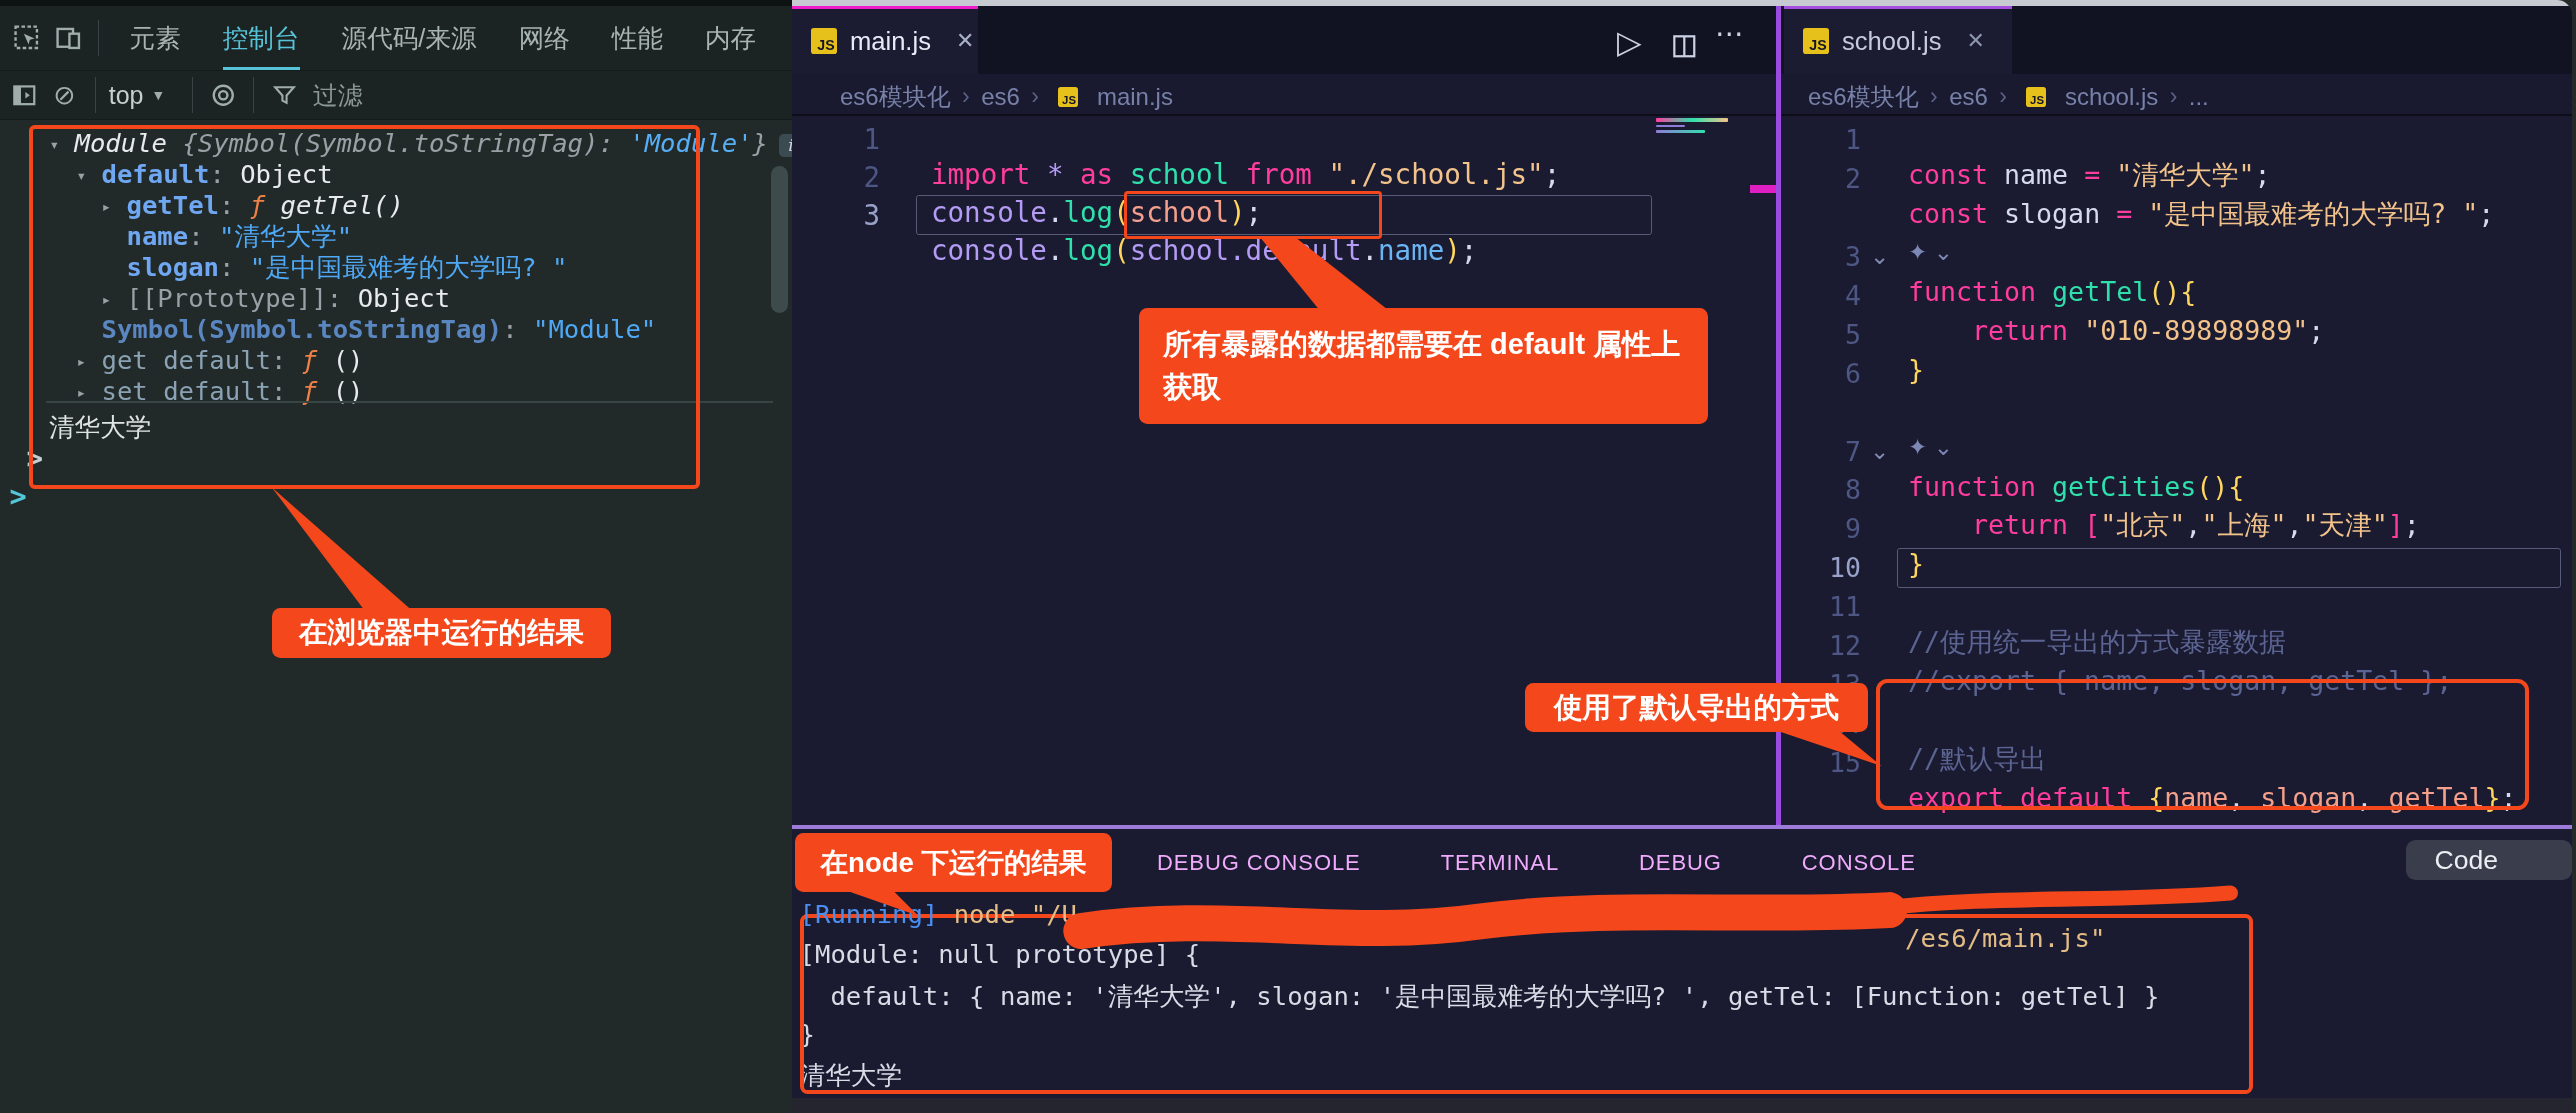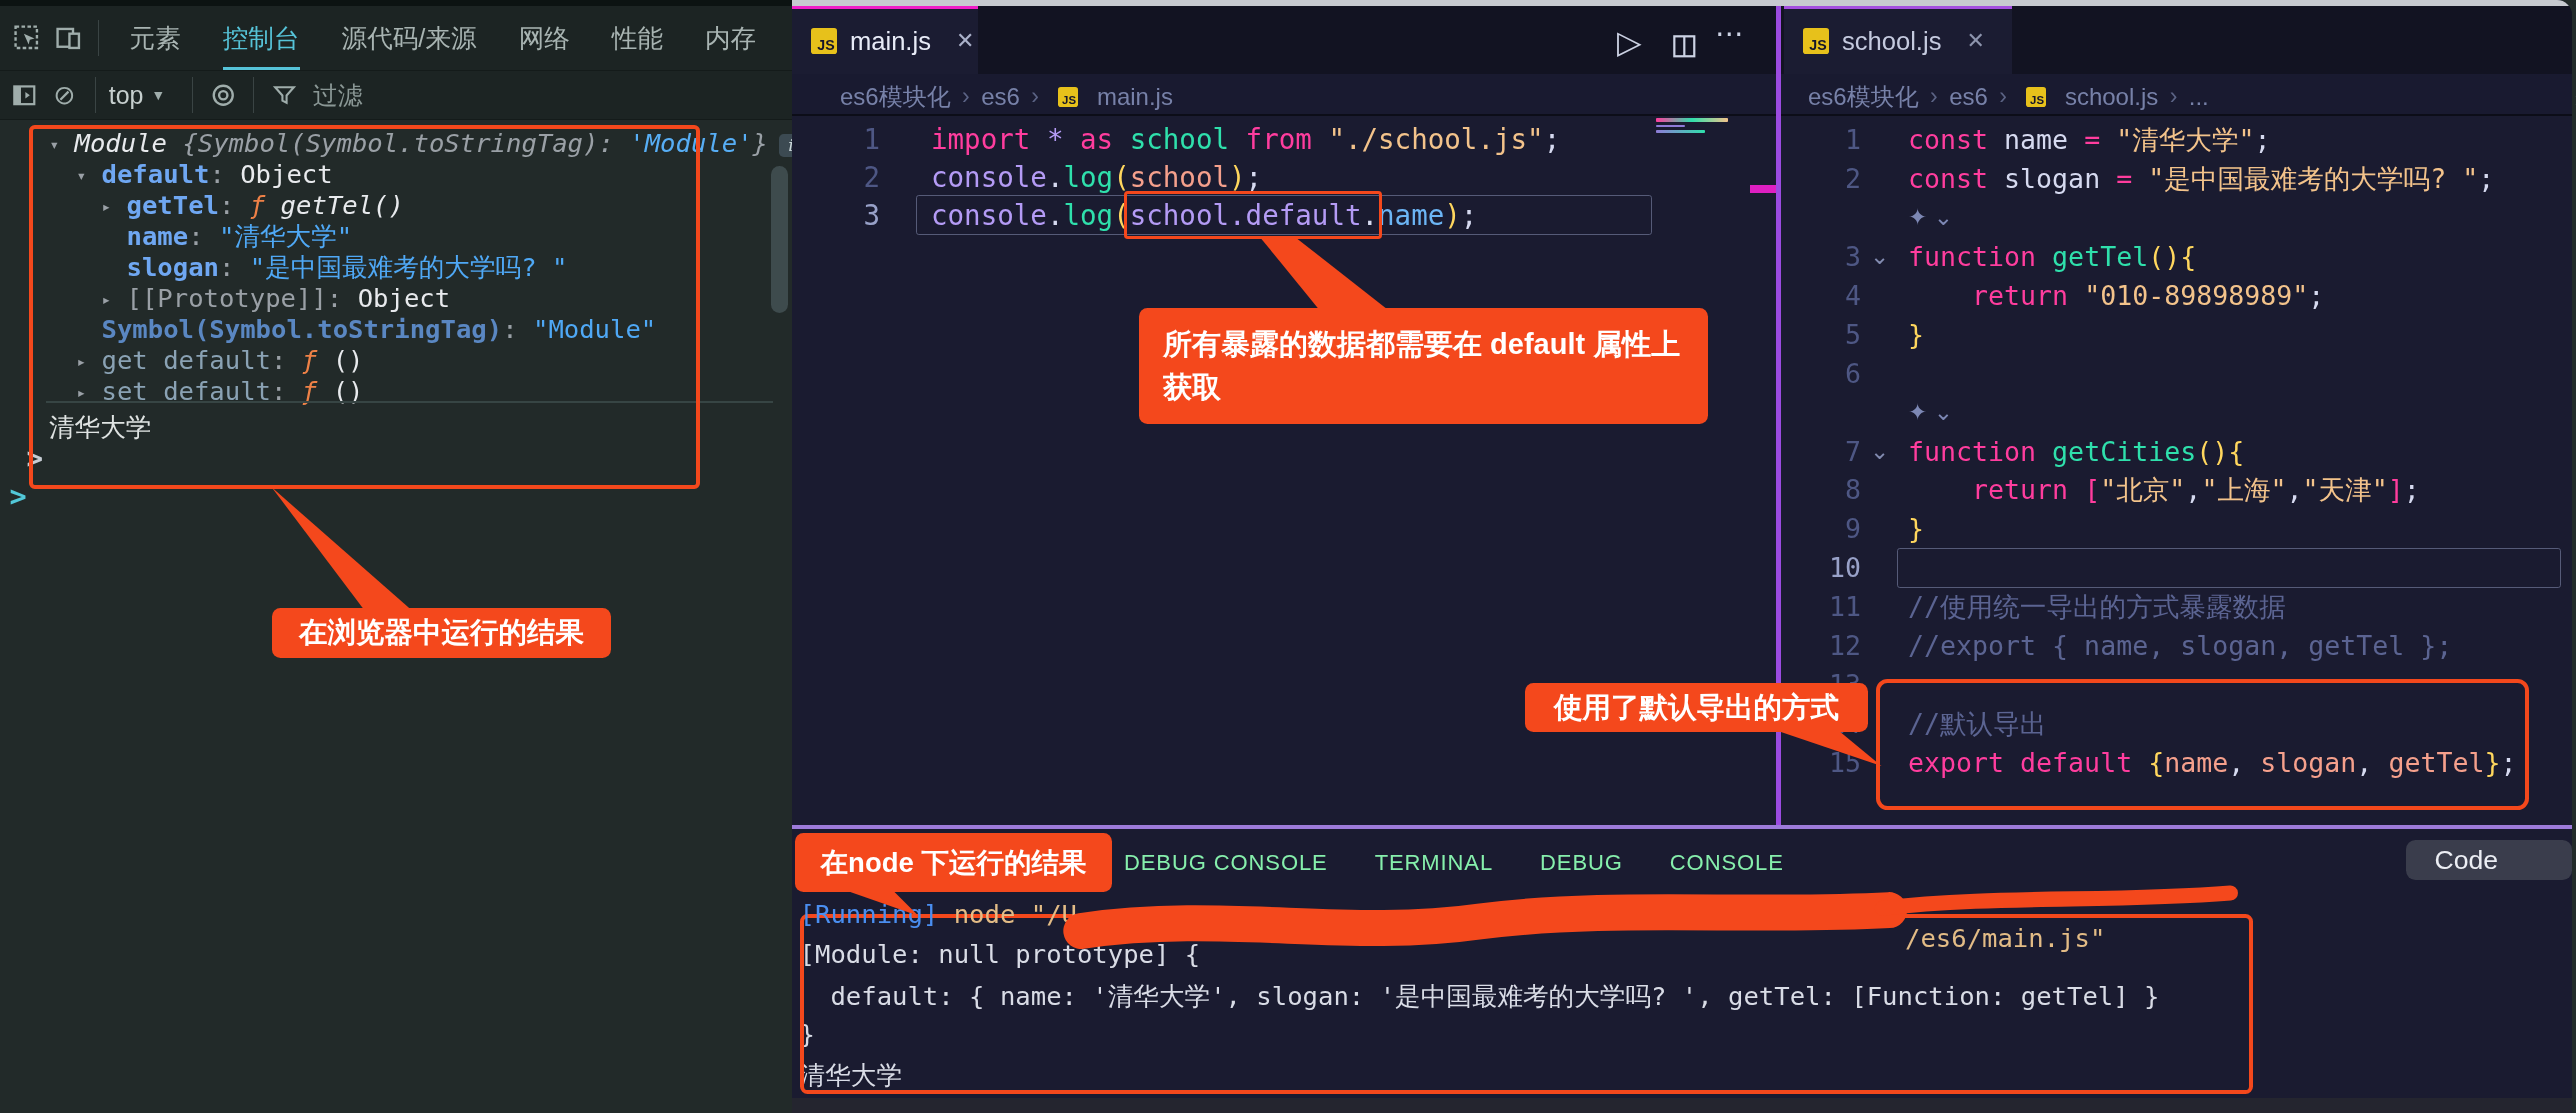--- a/index.html
+++ b/index.html
@@ -56,21 +56,21 @@
   #tab-school .tab-label{color:#c5cadf;}
   .tab-close{font-size:22px;color:#aab1ca;margin-left:25px;}
   #tab-school .tab-close{color:#8d94ad;}
   .ed-action{position:absolute;top:21px;color:#ccd2e4;font-size:32px;}
   #vs-breadcrumbs{left:0;top:74px;width:1780px;height:40px;background:#191a30;}
   .crumbs{position:absolute;display:flex;align-items:center;font-size:24px;color:#7781a8;gap:11.4px;white-space:nowrap;}
   .crumb-sep{color:#5b6385;font-size:23px;}
   #editor-border{left:0;top:114px;width:1780px;height:1.9px;background:#0c0d18;}
   #group-divider{left:984px;top:5.7px;width:4.7px;height:821px;background:#9b4be0;}
 
-  .code-line{position:absolute;white-space:pre;}
+  .code-line{position:absolute;white-space:pre;margin-top:35px;}
   .linenum{position:absolute;text-align:right;font-family:"DejaVu Sans Mono",monospace;color:#4e5784;}
   .linenum.active{color:#98a1c8;}
   .fold{position:absolute;color:#828bb0;font-size:23px;}
   .tk.kw{color:#ff3d9e;}
   .tk.fn{color:#2fe0ac;}
   .tk.str{color:#f3c38b;}
   .tk.var{color:#f5a08c;}
   .tk.mem{color:#b49bf5;}
   .tk.prop{color:#6cb5f5;}
   .tk.brk{color:#ffd75e;}
@@ -79,21 +79,21 @@
   .cursor-line{position:absolute;border:1.9px solid #565b78;border-radius:2.8px;box-sizing:border-box;}
   .sparkle{color:#7d88b5;}
 
   #minimap{left:864px;top:118px;width:76px;}
   .mm-bar{height:3.8px;margin-bottom:2.8px;border-radius:0.9px;}
   #scroll-marker{left:958px;top:185px;width:28.5px;height:7.6px;background:#df1fc2;}
 
   
   #panel-border{left:0;top:825px;width:1780px;height:3.8px;background:#9d7bda;}
   #panel-tabs{left:332px;top:850px;display:flex;gap:47px;}
-  .panel-tab{font-size:22px;color:#86efac;letter-spacing:0.9px;}
+  .panel-tab{font-size:22px;color:#f0abfc;letter-spacing:0.9px;margin-left:33px;}
   #code-badge{left:1614px;top:840px;width:166px;height:40px;background:#3a3d4c;border-radius:9.5px;color:#eceef4;font-size:26.6px;display:flex;align-items:center;padding-left:28.5px;box-sizing:border-box;}
   .term-line{position:absolute;left:7.6px;font-family:"DejaVu Sans Mono",monospace;font-size:25.6px;white-space:pre;color:#d9dce6;}
   .tm.blue{color:#4a8ef0;}
   .tm.tan{color:#e3bc86;margin-top:24px;}
 
   
   .ann-box{position:absolute;border:4.7px solid #f4481c;border-radius:5.7px;box-sizing:border-box;z-index:50;}
   .ann-label{position:absolute;background:#f4481c;color:#fff;font-weight:bold;border-radius:8.5px;display:flex;align-items:center;justify-content:center;z-index:55;text-align:left;}
   #overlay-svg{left:0;top:0;width:2576px;height:1113px;z-index:52;pointer-events:none;}
   #vs-bottomstrip{left:0;top:1098px;width:1780px;height:15px;background:#24252f;}

